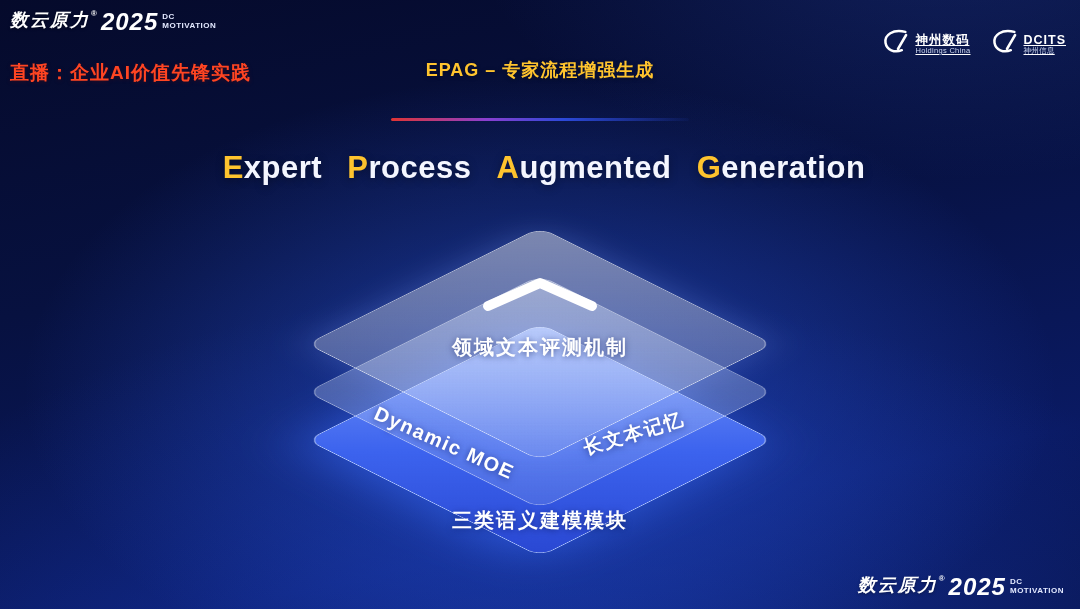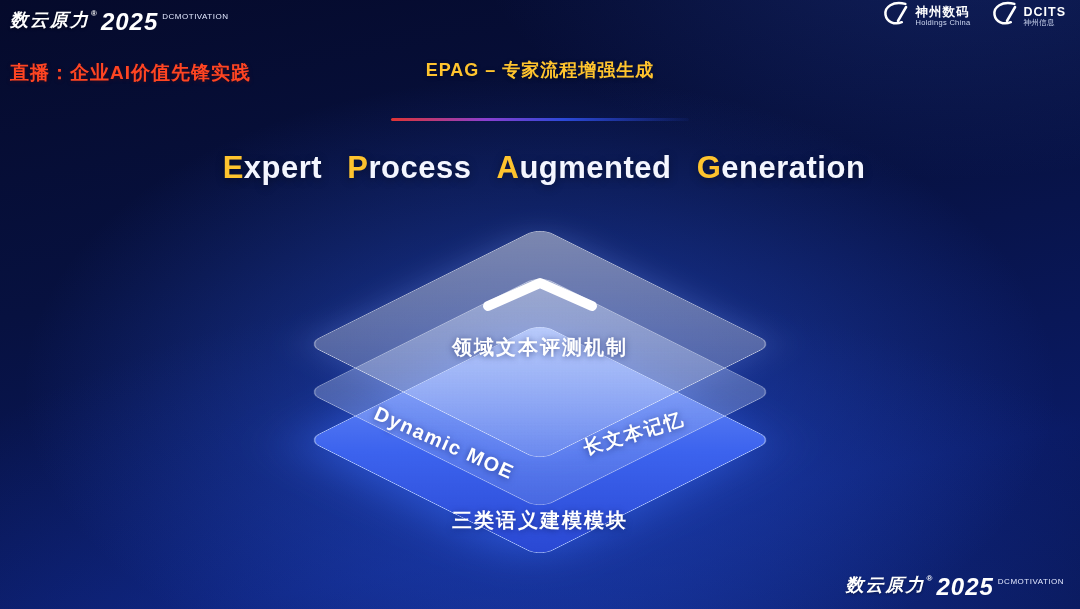--- a/index.html
+++ b/index.html
@@ -18,39 +18,39 @@
       radial-gradient(ellipse 1200px 700px at 50% 122%, rgba(30,70,210,0.55), rgba(8,16,70,0) 65%),
       radial-gradient(ellipse 800px 420px at 88% -12%, rgba(45,80,190,0.28), rgba(8,16,70,0) 60%),
       linear-gradient(168deg, #050a2b 0%, #071140 38%, #0a1a63 78%, #081550 100%);
   }
 
   
   .brand { display:flex; align-items:flex-start; font-weight:bold; font-style:italic; white-space:nowrap; }
   .brand .cn   { font-size:18px; letter-spacing:2px; text-shadow:0 1px 3px rgba(0,0,0,.4); }
   .brand .reg  { font-size:8px; font-style:normal; margin:1px 1px 0 1px; }
   .brand .year { font-size:24px; margin-left:3px; letter-spacing:1px; }
-  .brand .sub  { display:flex; flex-direction:row; font-style:normal; font-size:8px;
-                 line-height:1.15; margin:4px 0 0 4px; letter-spacing:.5px; color:#e3e9ff; font-weight:normal; }
+  .brand .sub  { display:flex; flex-direction:column; font-style:normal; font-size:8px;
+                 line-height:1.15; margin:4px 0 0 4px; letter-spacing:.5px; color:#e3e9ff; font-weight:bold; }
   .brand-tl { position:absolute; left:10px; top:8px; }
   .brand-br { position:absolute; right:16px; bottom:8px; }
 
   
   .live-tag { position:absolute; left:10px; top:60px; font-size:19px; font-weight:bold;
               color:#ff4522; letter-spacing:1px; text-shadow:0 1px 4px rgba(120,10,0,.35); }
 
   
   .slide-title { position:absolute; left:50%; top:58px; transform:translateX(-50%);
                  font-size:18px; font-weight:bold; color:#ffc42e; letter-spacing:1px; white-space:nowrap;
                  text-shadow:0 1px 4px rgba(0,0,0,.35); }
   .divider { position:absolute; left:50%; top:118px; transform:translateX(-50%);
              width:298px; height:3px; border-radius:3px;
              background:linear-gradient(90deg,#e03434 0%,#8a3fd0 32%,#2c49d8 58%,rgba(25,60,180,.08) 100%); }
 
   
-  .partners { position:absolute; top:0; right:14px; display:flex; gap:20px; }
+  .partners { position:absolute; top:28px; right:14px; display:flex; gap:20px;text-decoration:underline; }
   .partner  { display:flex; align-items:center; gap:5px; }
   .partner .txt { display:flex; flex-direction:column; line-height:1.15; }
   .partner .t1  { font-size:12.5px; font-weight:bold; letter-spacing:1px; }
   .partner .t2  { font-size:7.5px; color:#cfd9f2; letter-spacing:.3px; }
 
   
   .main-title { position:absolute; left:8px; right:0; top:150px; text-align:center;
                 font-size:31px; font-weight:bold; color:#f4f6ff; letter-spacing:.5px;
                 text-shadow:0 2px 8px rgba(0,0,0,.35); }
   .main-title .word { margin:0 8px; }

